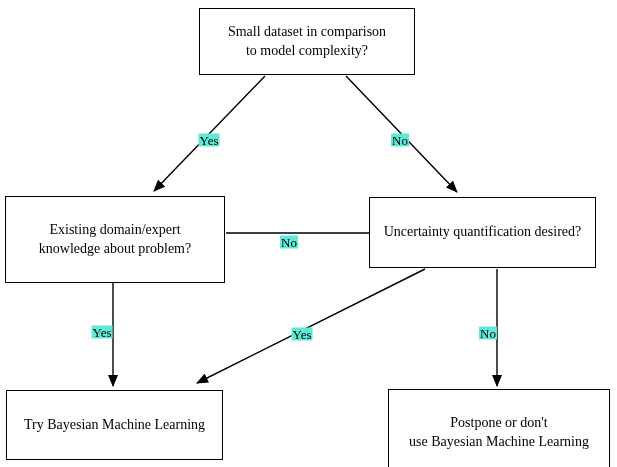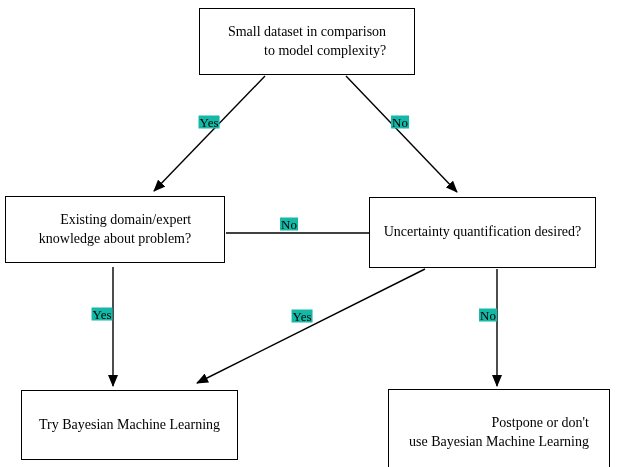--- a/index.html
+++ b/index.html
@@ -28,38 +28,39 @@
     stroke-width: 1.4;
   }
   .node {
     position: absolute;
     box-sizing: border-box;
     background: #ffffff;
     border: 1.5px solid #000000;
     display: flex;
     align-items: center;
     justify-content: center;
-    text-align: right;
+    text-align: center;
     white-space: pre-line;
     font-size: 14px;
     line-height: 1.35;
     padding: 2px 6px;
   }
   .edge-label {
     position: absolute;
     transform: translate(-50%, -50%);
     font-size: 13px;
     line-height: 1;
-    background: #14b8a6;
+    background: #5eead4;
     padding: 0 1px;
+    margin-top: 18px;
   }
   #node-q-dataset     { left: 199px; top: 8px;   width: 216px; height: 67px; }
-  #node-q-domain      { left: 5px;   top: 196px; width: 220px; height: 67px; }
+  #node-q-domain      { left: 5px;   top: 196px; width: 220px; height: 87px; }
   #node-q-uncertainty { left: 369px; top: 197px; width: 227px; height: 71px; }
-  #node-try-bml       { left: 21px;   top: 390px; width: 217px; height: 70px; }
+  #node-try-bml       { left: 6px;   top: 390px; width: 217px; height: 70px; }
   #node-postpone      { left: 388px; top: 389px; width: 222px; height: 88px; }
   #label-e0 { left: 209px; top: 122px; }
   #label-e1 { left: 400px; top: 122px; }
   #label-e2 { left: 289px; top: 224px; }
   #label-e3 { left: 102px; top: 314px; }
   #label-e4 { left: 302px; top: 316px; }
   #label-e5 { left: 488px; top: 315px; }
 </style>
 </head>
 <body>

